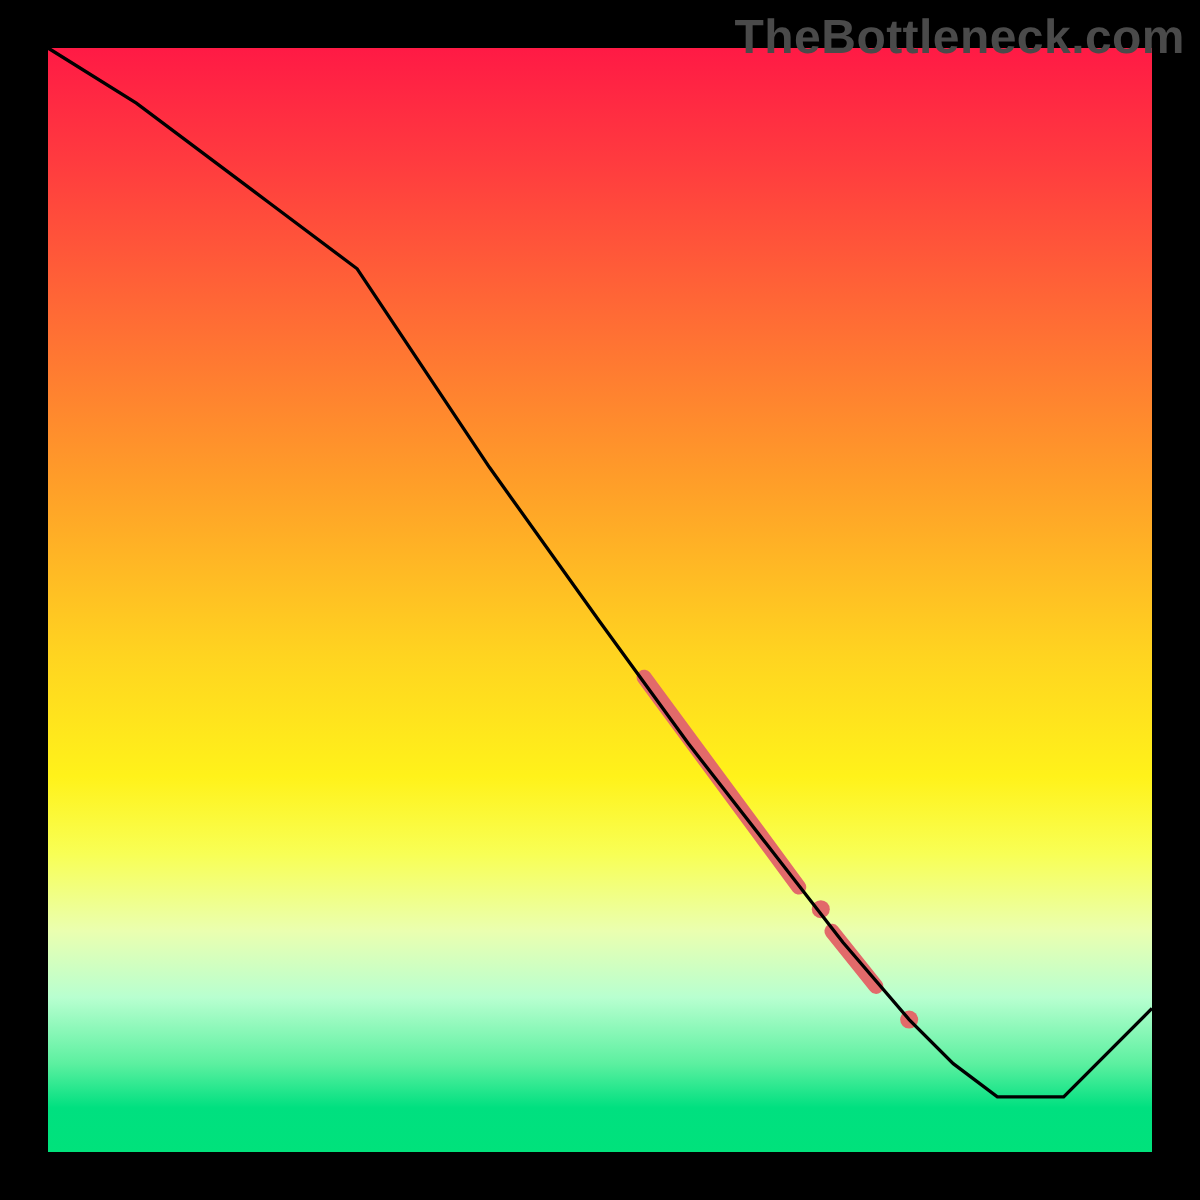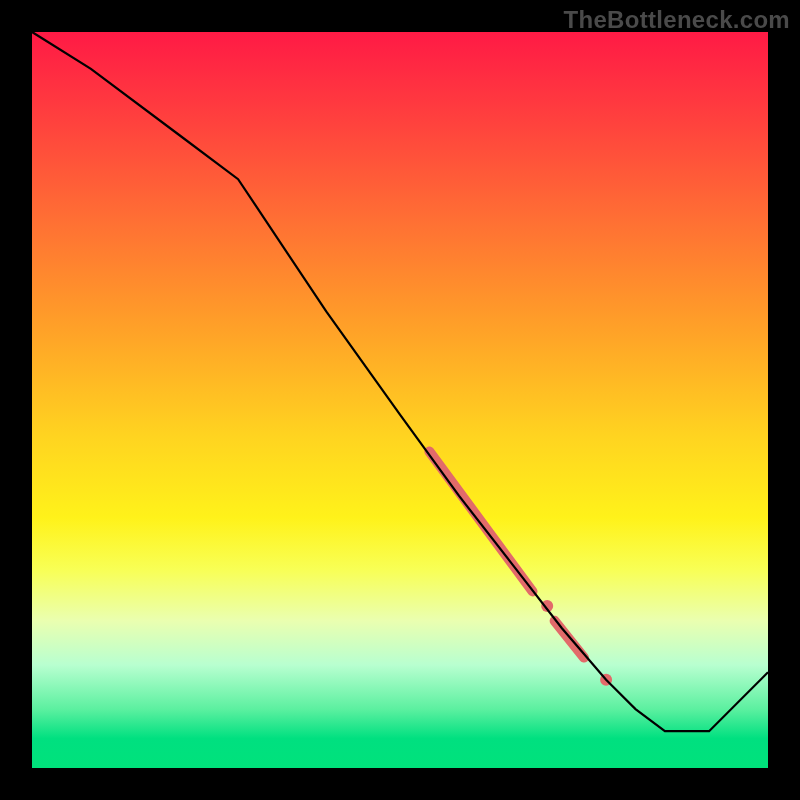--- a/index.html
+++ b/index.html
@@ -33,21 +33,21 @@
       #00e080 96%,
       #00e27b 100%
     );
   }
 
   .watermark {
     position: absolute;
     top: 6px;
     right: 10px;
     color: #4a4a4a;
-    font-size: 24px;
+    font-size: 32px;
     font-weight: 600;
     letter-spacing: 0.3px;
     pointer-events: none;
     margin-left: 37px;
   }
 
   svg.curve {
     position: absolute;
     left: 0; top: 0;
     width: 100%; height: 100%;

